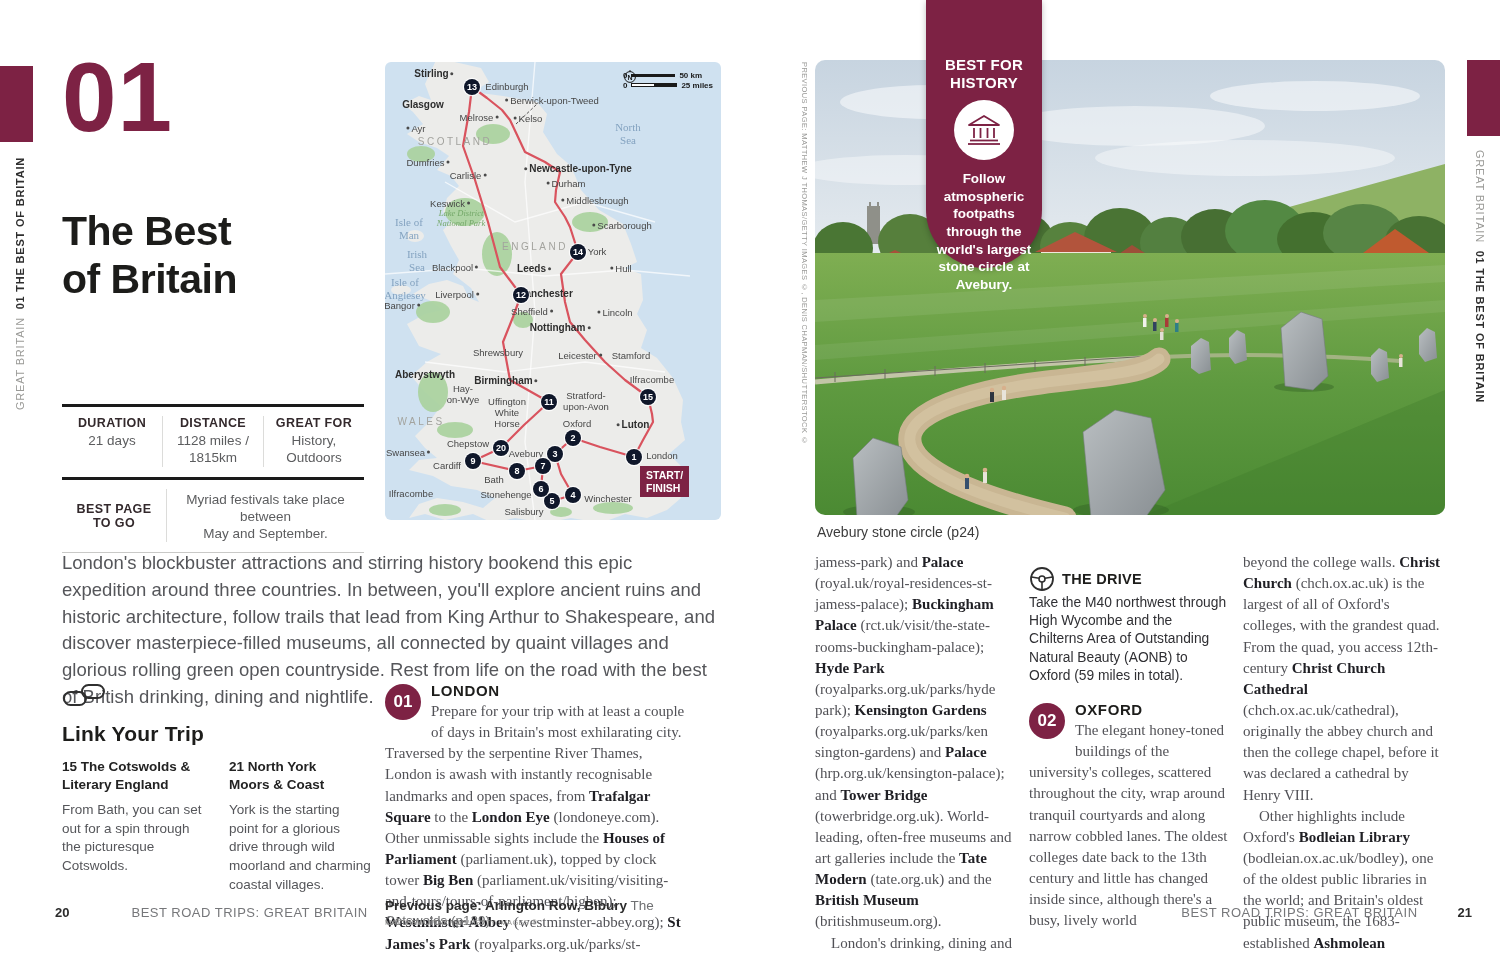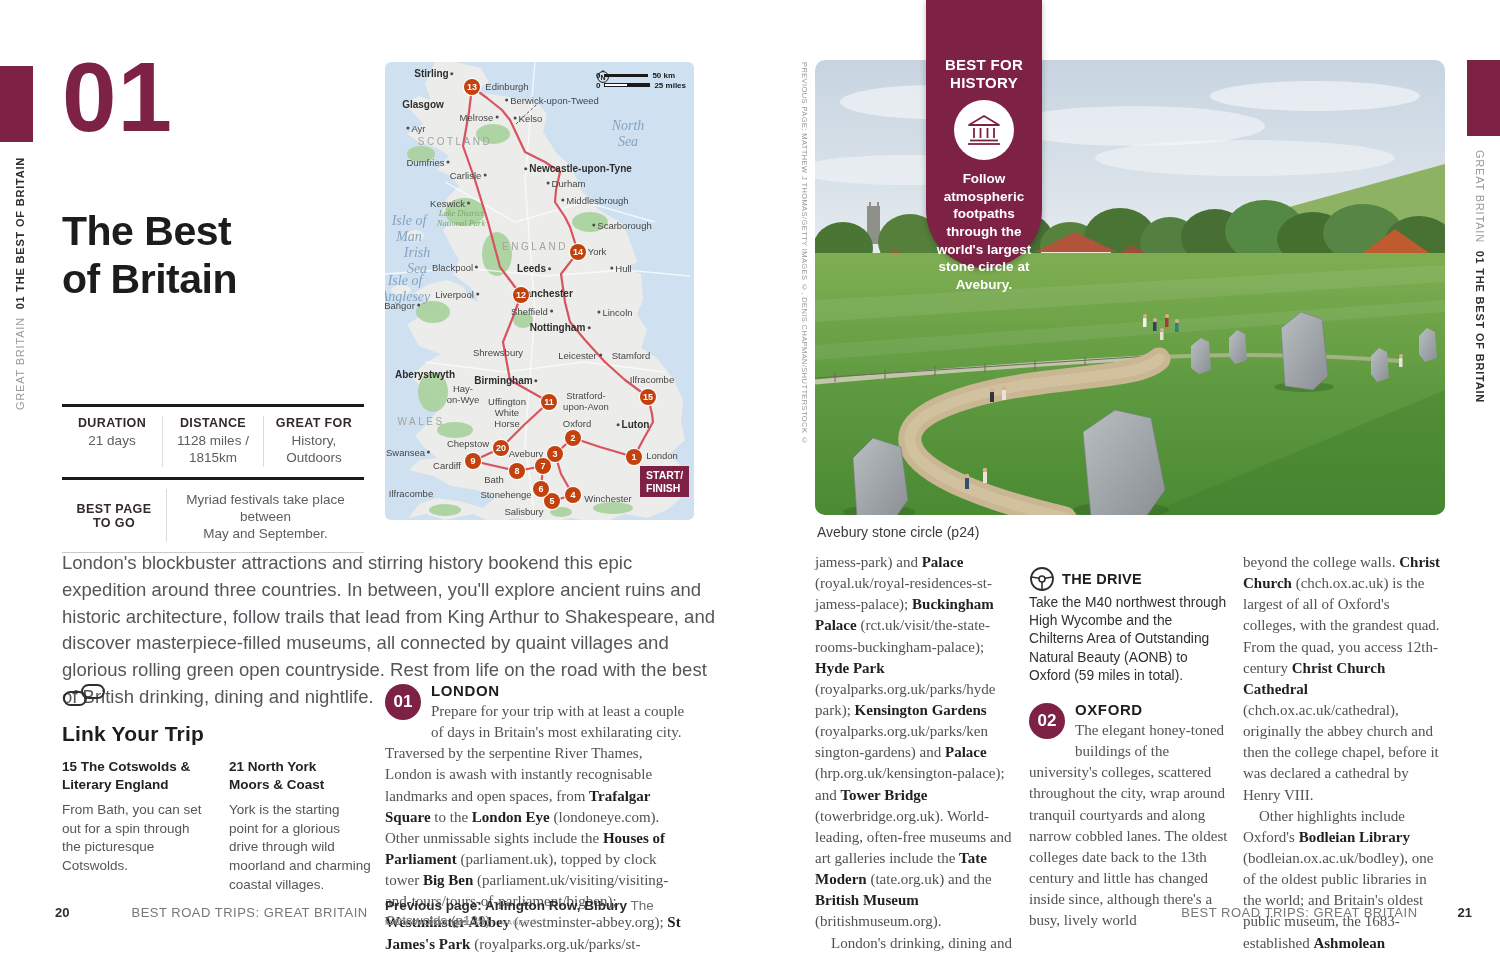--- a/index.html
+++ b/index.html
@@ -34,30 +34,30 @@
 
   
   #link-trip{position:absolute;left:62px;top:682px;width:310px;}
   #link-trip h3{margin:10px 0 12px;font-size:21px;color:#1d1d1b;letter-spacing:.2px;}
   .lt-cols{display:flex;gap:24px;}
   .lt-col{width:143px;}
   .lt-title{font-weight:700;color:#232323;font-size:13.5px;line-height:1.3;margin-bottom:8px;}
   .lt-body{color:#55565a;font-size:13.5px;line-height:1.38;}
 
   
-  #map{position:absolute;left:385px;top:62px;width:309px;height:458px;background:#cfe1f0;border-radius:6px;overflow:hidden;}
+  #map{position:absolute;left:385px;top:62px;width:336px;height:458px;background:#cfe1f0;border-radius:6px;overflow:hidden;}
   #map svg{position:absolute;left:0;top:0;}
   .ml{position:absolute;transform:translate(-50%,-50%);white-space:pre-line;text-align:center;line-height:1.15;pointer-events:none;}
   .ml-norm{font-size:9.5px;color:#474747;}
   .ml-bold{font-size:10px;font-weight:700;color:#2d2d2d;}
   .ml-region{font-size:10px;color:#a3a39e;letter-spacing:2.5px;}
-  .ml-water{font-family:"Liberation Serif",serif;font-style:italic;font-size:14px;color:#84a3c0;}
+  .ml-water{font-family:"Liberation Serif",serif;font-size:11px;color:#84a3c0;}
   .ml-park{font-family:"Liberation Serif",serif;font-style:italic;font-size:8.5px;color:#74a869;}
   .mdot{display:inline-block;width:3px;height:3px;border-radius:50%;background:#4a4a4a;vertical-align:middle;margin:0 2px 1px;}
-  .marker{position:absolute;width:16px;height:16px;border-radius:50%;background:#c2410c;color:#fff;
+  .marker{position:absolute;width:16px;height:16px;border-radius:50%;background:#0f172a;color:#fff;
           font-size:9px;font-weight:700;display:flex;align-items:center;justify-content:center;
           transform:translate(-50%,-50%);box-shadow:0 0 0 1.2px rgba(255,255,255,.85);text-align:right;}
   #start-finish{position:absolute;left:255px;top:404px;background:#7d2244;color:#fff;font-weight:700;
           font-size:10.5px;line-height:1.2;padding:3px 6px;}
   #map-scale{position:absolute;right:8px;top:8px;display:flex;align-items:flex-end;gap:6px;}
   .scale-rows{font-size:8px;font-weight:700;color:#1a1a1a;}
   .scale-row{display:flex;align-items:center;gap:4px;height:10px;}
   .bar{width:44px;height:3px;}
   .bar-km{background:#1a1a1a;}
   .bar-mi{border:1px solid #1a1a1a;height:2px;background:linear-gradient(to right,#fff 50%,#1a1a1a 50%);}

